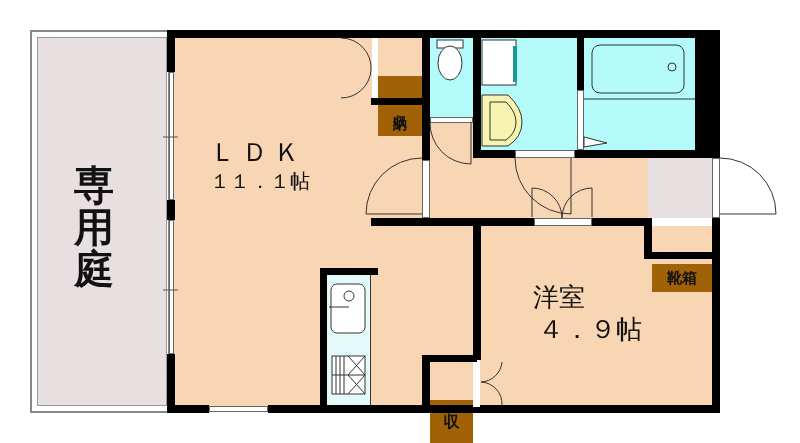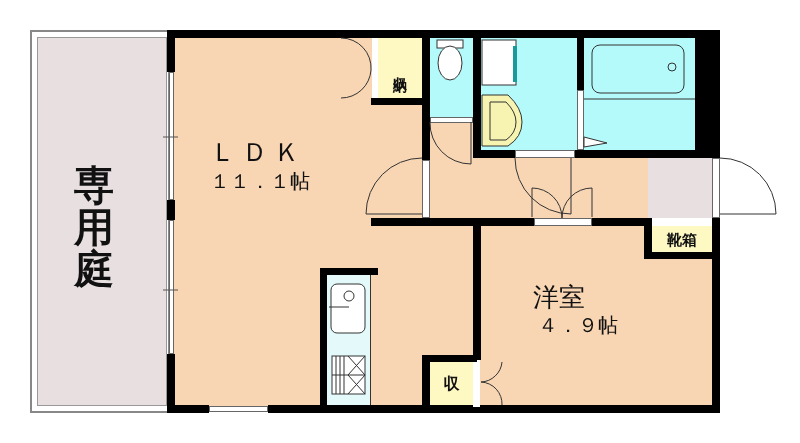--- a/index.html
+++ b/index.html
@@ -1,21 +1,21 @@
 <!DOCTYPE html>
 <html><head>
 <meta charset="utf-8">
 <style>
   html, body { margin:0; padding:0; background:#ffffff; }
   body { width:800px; height:443px; position:relative; overflow:hidden; font-family:"DejaVu Sans", sans-serif; }
   .abs { position:absolute; box-sizing:border-box; }
   .wall { position:absolute; background:#000; }
   .floor { position:absolute; background:#f8d6b4; }
   .wet { position:absolute; background:#b4fafa; }
-  .closet { position:absolute; background:#fef9c3; color:#111; display:flex; align-items:center; justify-content:center; font-weight:bold; }
+  .closet { position:absolute; background:#a16207; color:#111; display:flex; align-items:center; justify-content:center; font-weight:bold;margin-top:38px; }
   .label { position:absolute; color:#111; white-space:pre; }
   svg { position:absolute; left:0; top:0; }
 </style>
 </head>
 <body>
 
 <div class="abs" style="left:30px;top:30px;width:140px;height:163px;border:2px solid #888;background:#fff;height:164px;"></div>
 <div class="abs" style="left:30px;top:30px;width:138px;height:164px;border:1px solid #888;background:#fff;height:164px;"></div>
 <div class="abs" style="left:30px;top:30px;width:140px;height:383px;border:2px solid #888;background:#fff;"></div>
 <div class="abs" style="left:37px;top:37px;width:130px;height:369px;border:1px solid #999;background:#e8e0e0;"></div>
@@ -127,13 +127,13 @@
   <line x1="348" y1="375" x2="365" y2="394" stroke="#333"></line>
   <line x1="365" y1="375" x2="348" y2="394" stroke="#333"></line>
 
   <line x1="163" y1="137" x2="178" y2="137" stroke="#555"></line>
   <line x1="163" y1="290" x2="178" y2="290" stroke="#555"></line>
 </svg>
 
 <div class="label" style="left:210px;top:135px;font-size:26px;letter-spacing:6px;">ＬＤＫ</div>
 <div class="label" style="left:210px;top:168px;font-size:20px;">１１．１帖</div>
 <div class="label" style="left:533px;top:280px;font-size:26px;">洋室</div>
-<div class="label" style="left:538px;top:312px;font-size:20px;">４．９帖</div>
+<div class="label" style="left:538px;top:312px;font-size:26px;">４．９帖</div>
 
 </body></html>

